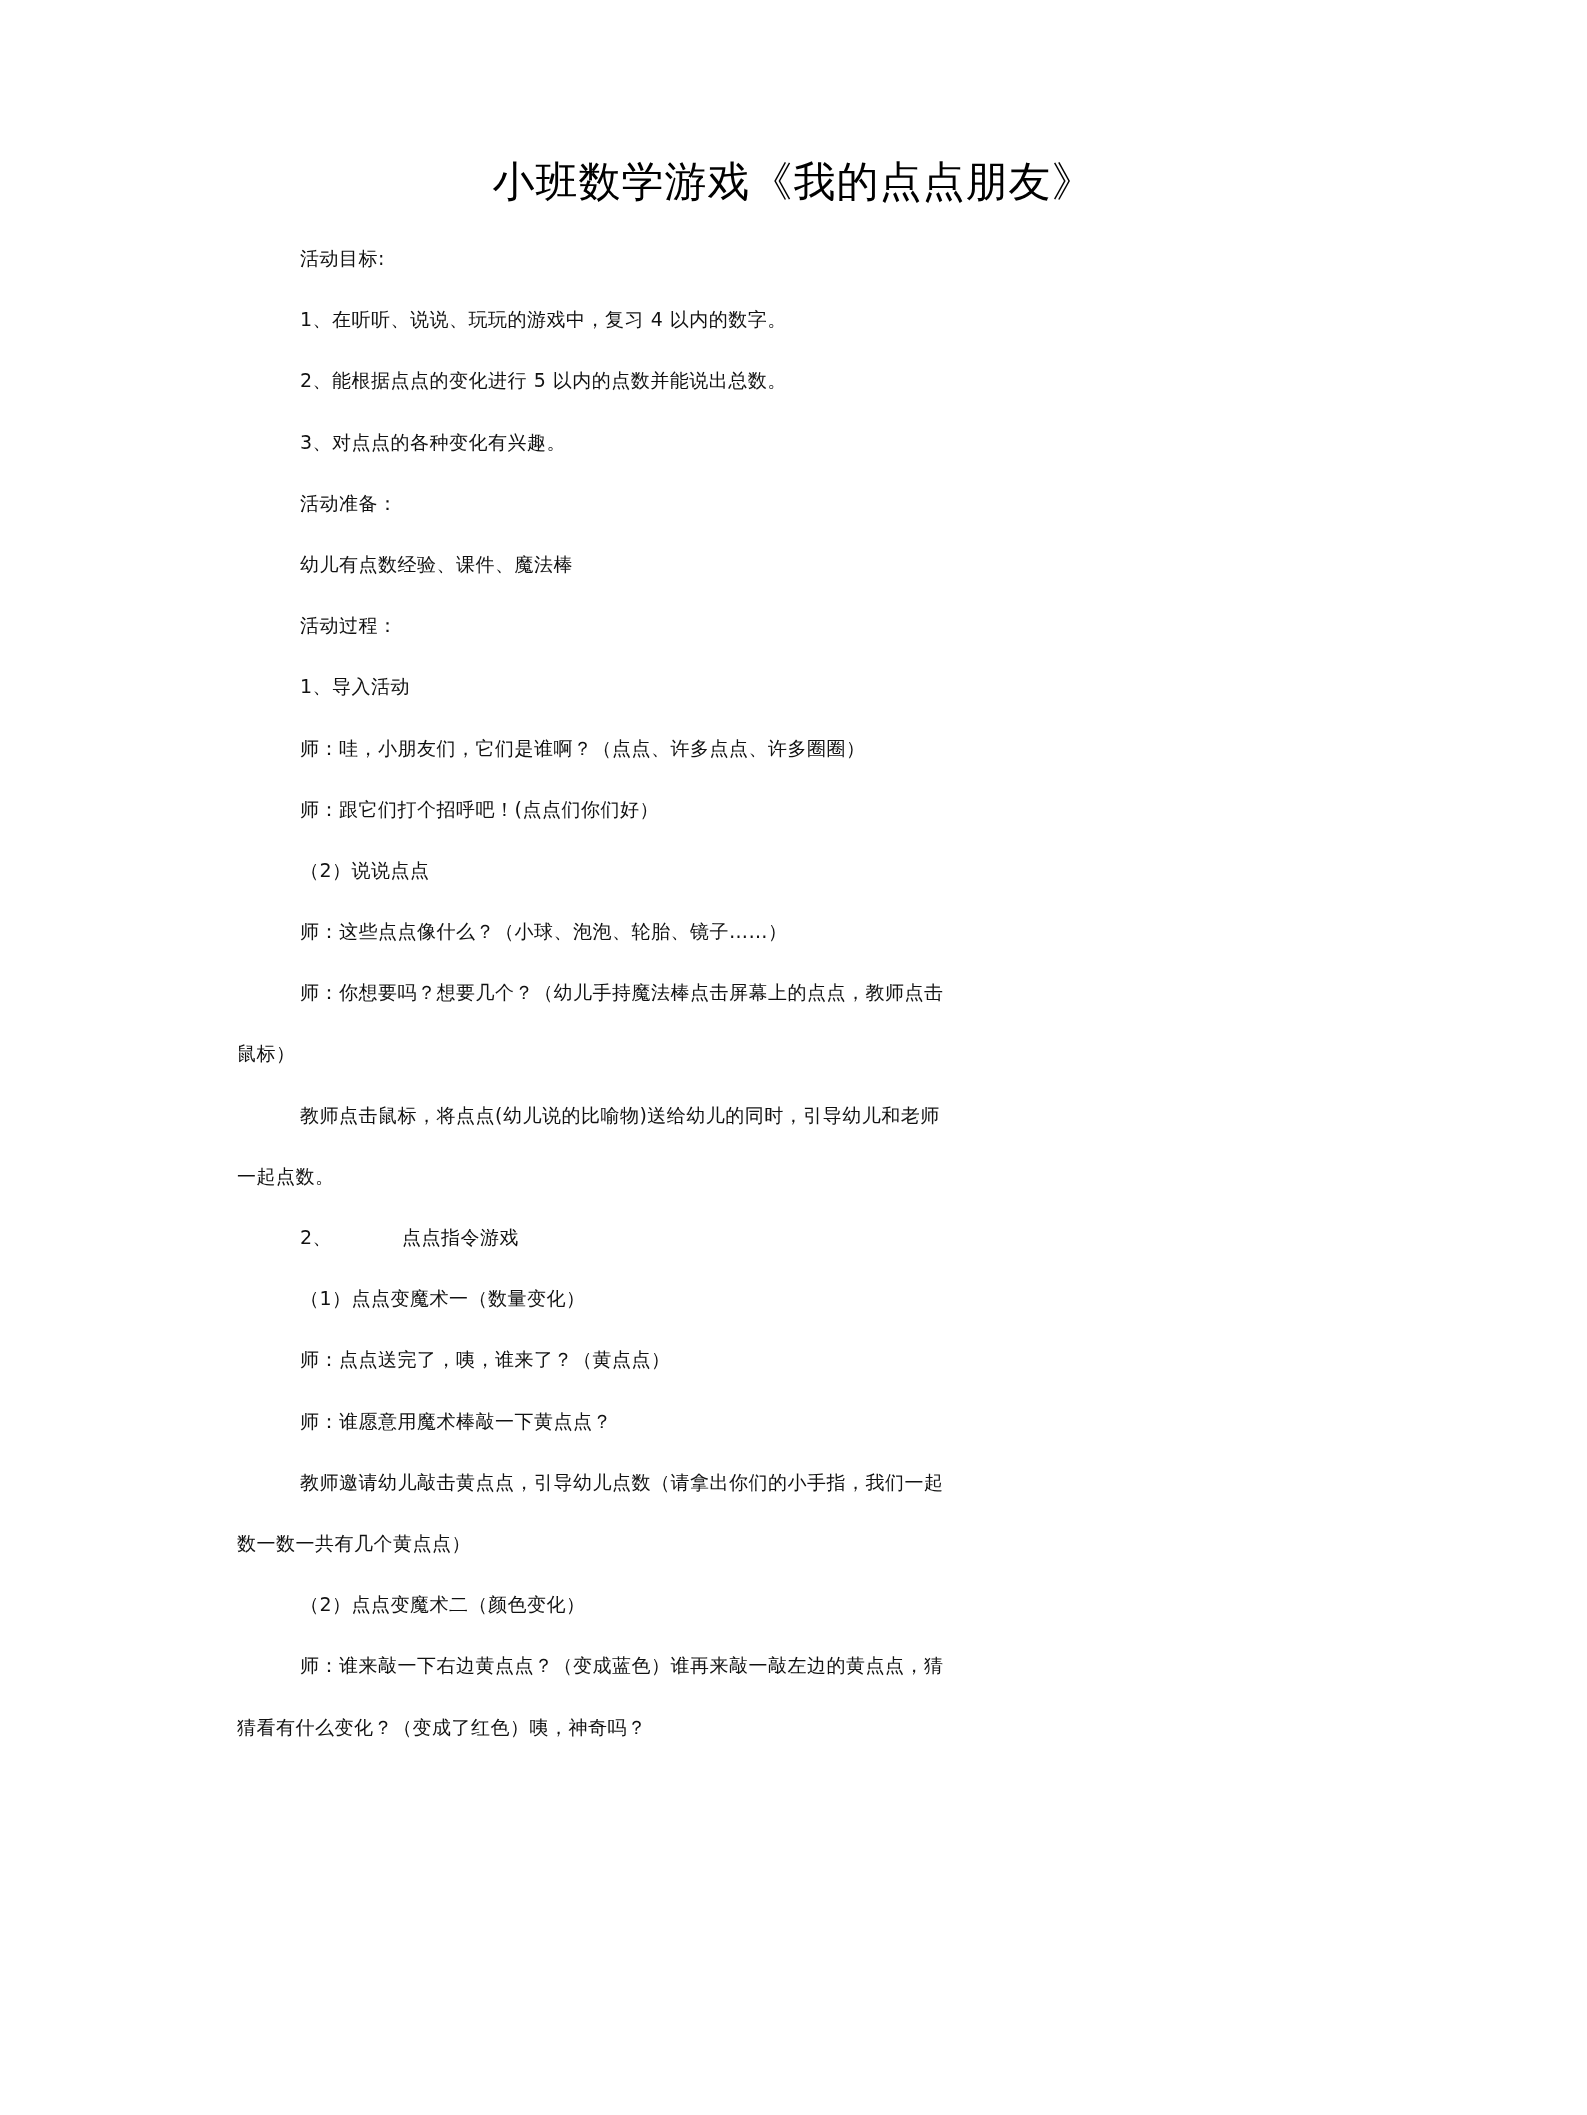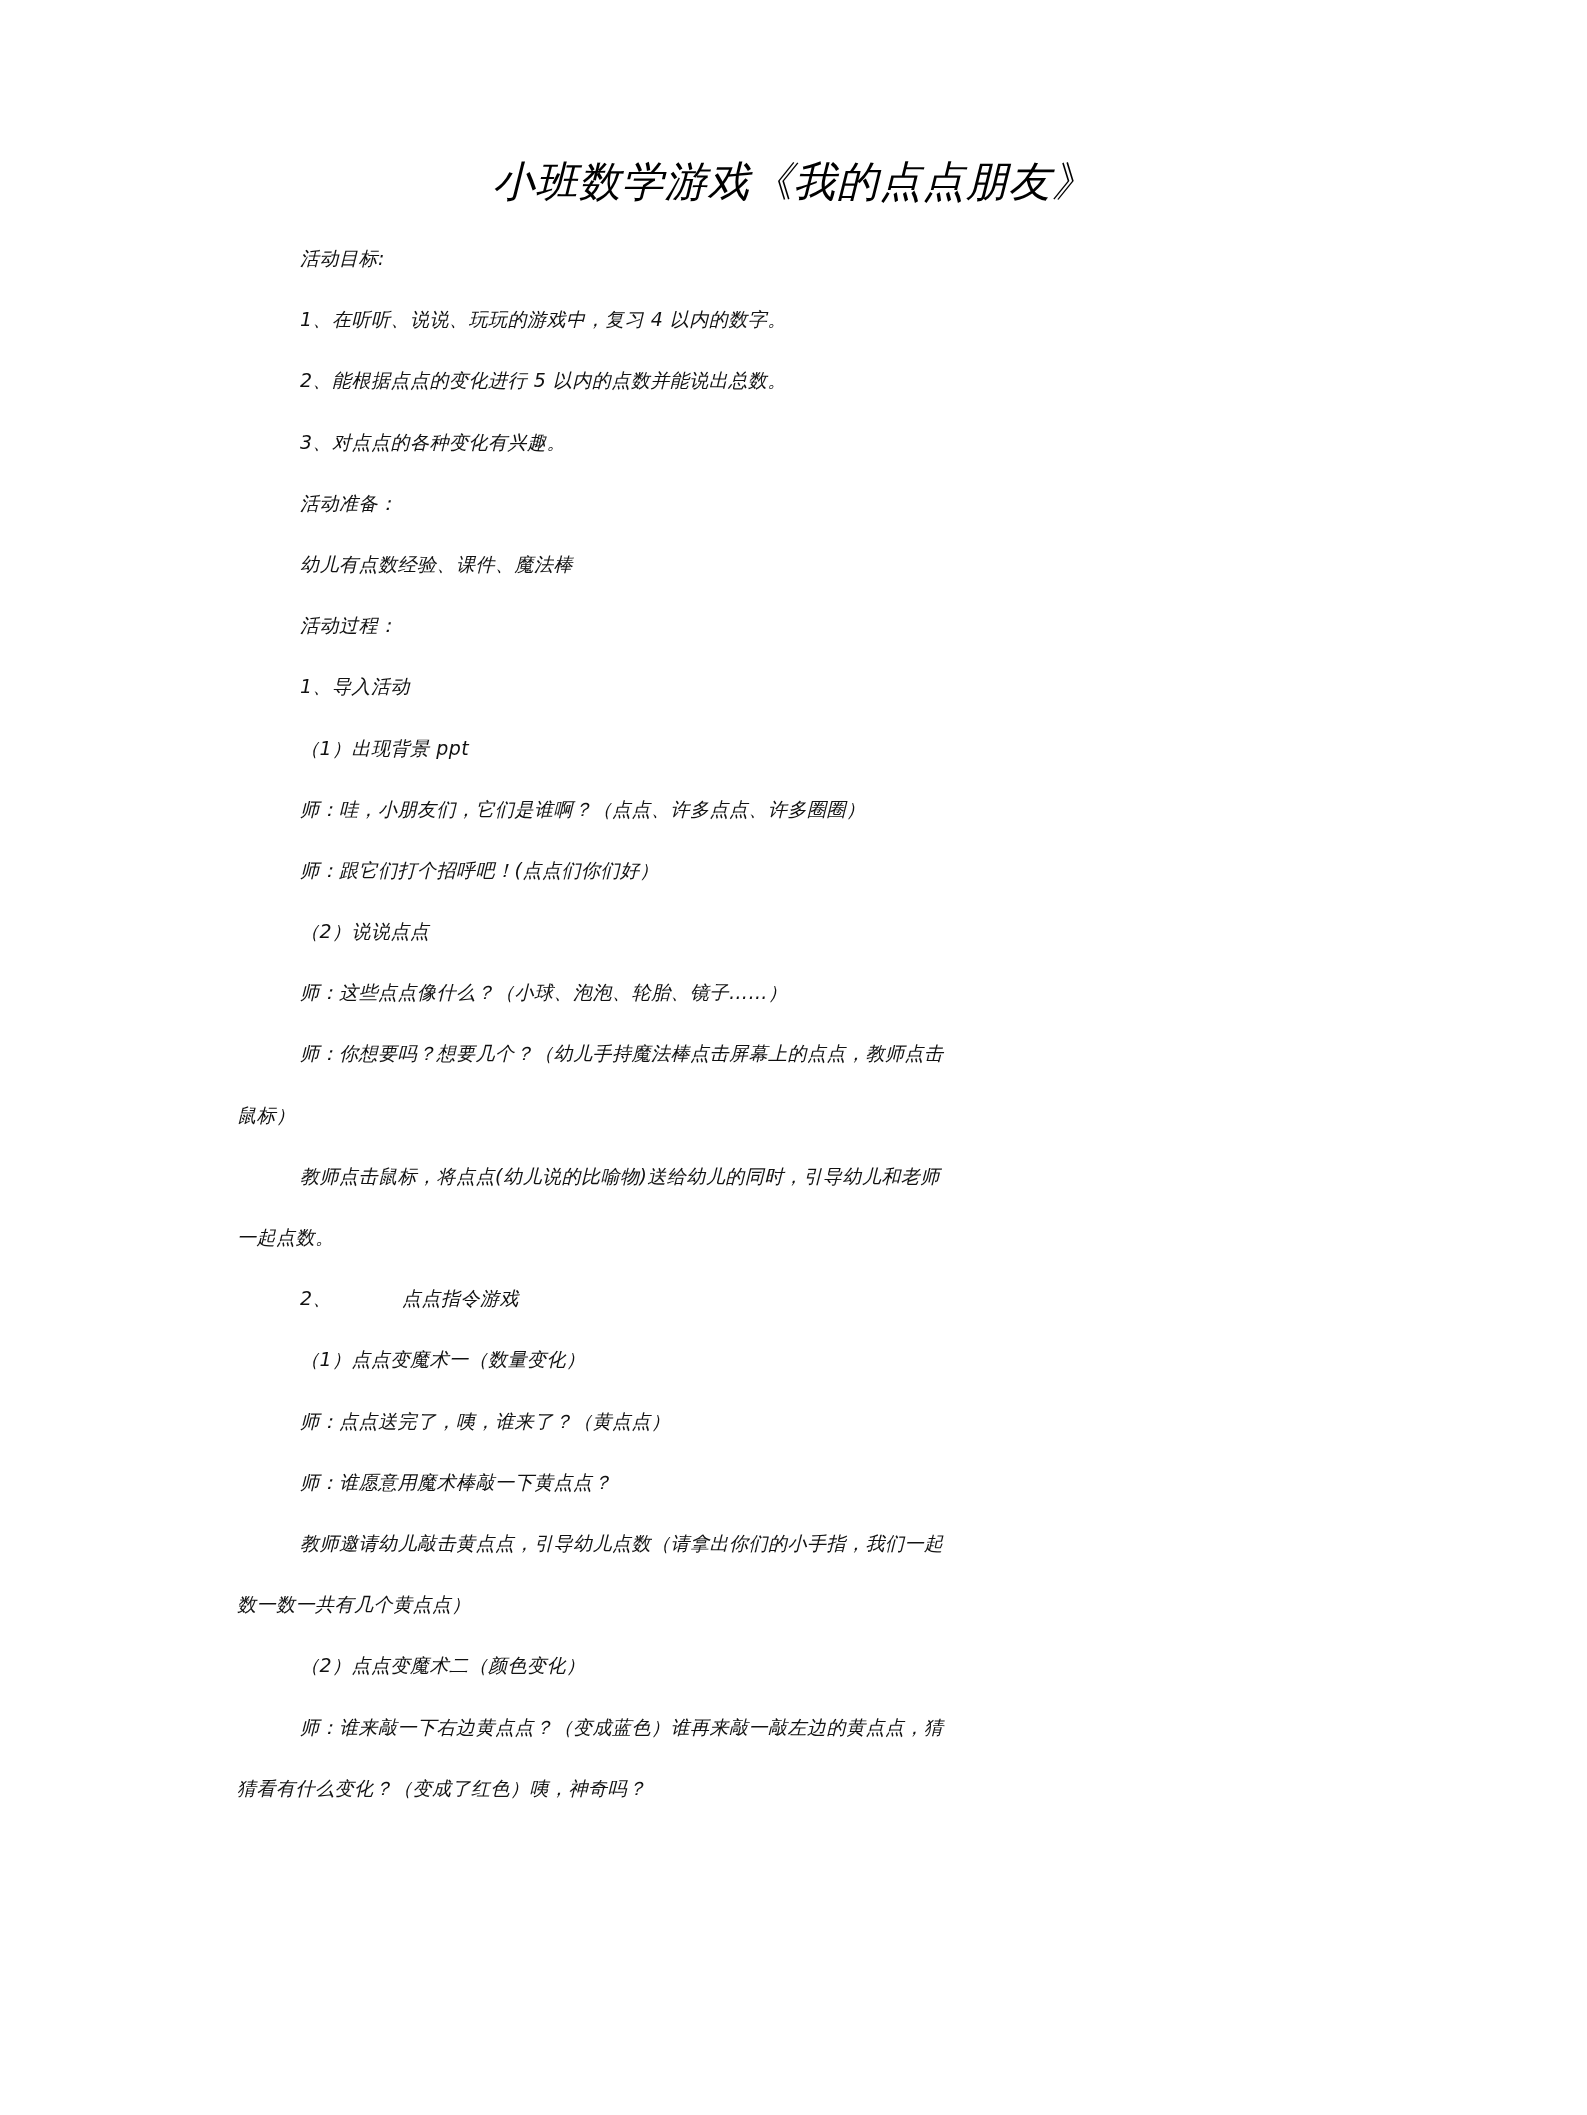--- a/index.html
+++ b/index.html
@@ -1,21 +1,21 @@
 <!DOCTYPE html>
 <html><head>
 <meta charset="utf-8">
 <style>
   html, body { margin: 0; padding: 0; background: #ffffff; }
   body {
     width: 1587px; height: 2115px; position: relative; overflow: hidden;
     font-family: "DejaVu Sans", "Liberation Sans", sans-serif;
     color: #111111;
   }
-  .page { position: absolute; left: 0; top: 0; width: 1513px; height: 2115px; font-style: italic; }
+  .page { position: absolute; left: 0; top: 0; width: 1513px; height: 2115px; }
   .title {
     position: absolute; left: 0; width: 1587px; top: 152px;
     text-align: center; font-size: 42px; line-height: 60px; letter-spacing: 1px;
     color: #000;
   }
   .body {
     position: absolute; left: 237px; top: 228px; width: 1090px;
   }
   .line {
     font-size: 19px; line-height: 61.2px; height: 61.2px; white-space: nowrap;
@@ -32,21 +32,20 @@
 
   <div class="body">
     <div class="line ind">活动目标:</div>
     <div class="line ind">1、在听听、说说、玩玩的游戏中，复习 4 以内的数字。</div>
     <div class="line ind">2、能根据点点的变化进行 5 以内的点数并能说出总数。</div>
     <div class="line ind">3、对点点的各种变化有兴趣。</div>
     <div class="line ind">活动准备：</div>
     <div class="line ind">幼儿有点数经验、课件、魔法棒</div>
     <div class="line ind">活动过程：</div>
     <div class="line ind">1、导入活动</div>
-    <div class="line ind">（1）出现背景 ppt</div>
     <div class="line ind">师：哇，小朋友们，它们是谁啊？（点点、许多点点、许多圈圈）</div>
     <div class="line ind">师：跟它们打个招呼吧！(点点们你们好）</div>
     <div class="line ind">（2）说说点点</div>
     <div class="line ind">师：这些点点像什么？（小球、泡泡、轮胎、镜子……）</div>
     <div class="line ind">师：你想要吗？想要几个？（幼儿手持魔法棒点击屏幕上的点点，教师点击</div>
     <div class="line">鼠标）</div>
     <div class="line ind">教师点击鼠标，将点点(幼儿说的比喻物)送给幼儿的同时，引导幼儿和老师</div>
     <div class="line">一起点数。</div>
     <div class="line ind">
       <span>2、</span><span class="gap"></span><span>点点指令游戏</span>

